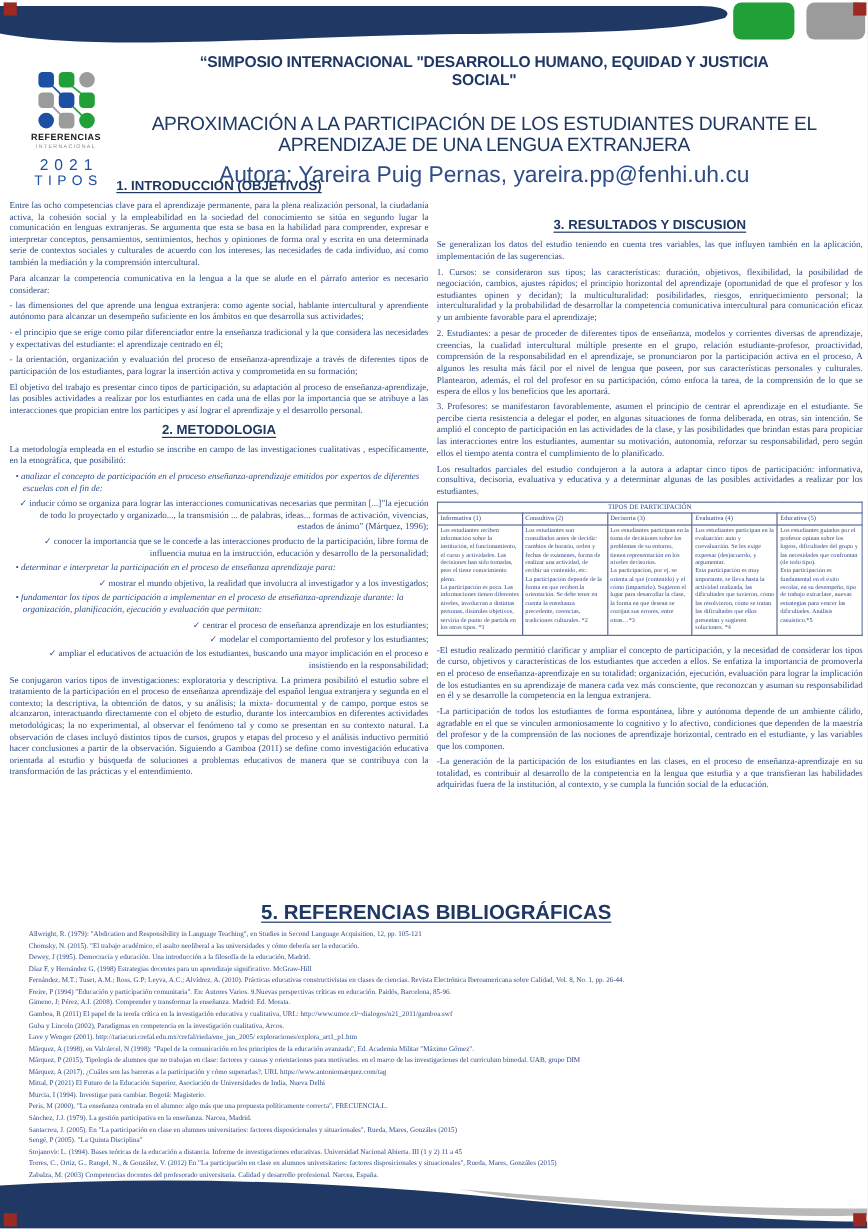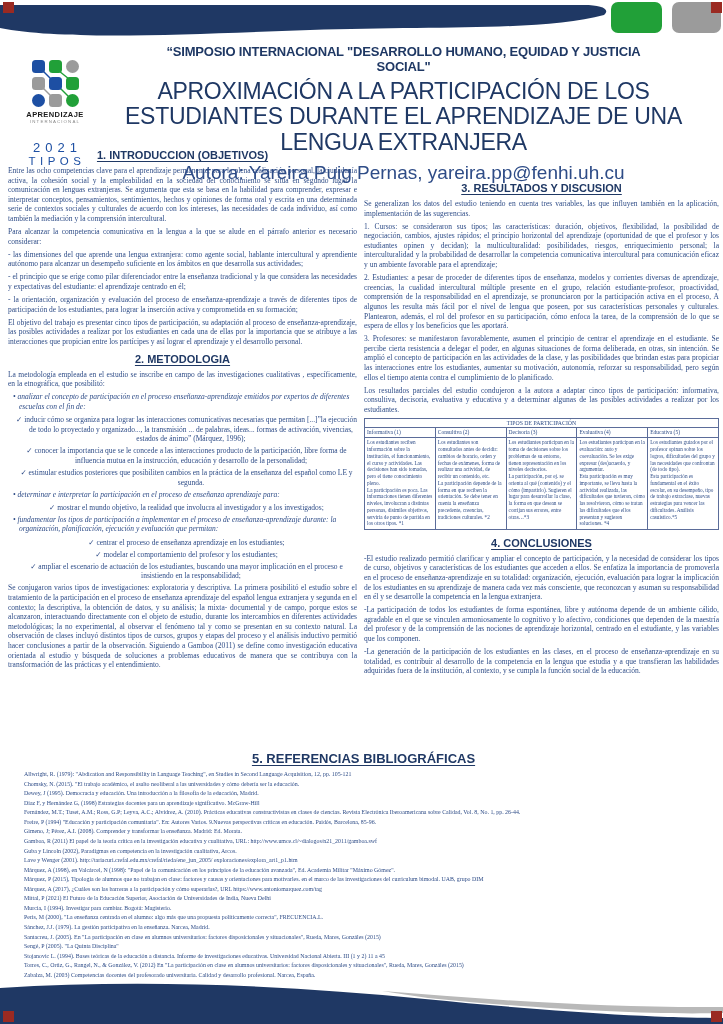--- a/index.html
+++ b/index.html
@@ -16,54 +16,54 @@
   .corner{position:absolute;width:11px;height:11px;background:#9a2a22;z-index:5;}
   .corner.tl{left:3px;top:2px;} .corner.tr{right:1px;top:2px;}
   .corner.bl{left:3px;bottom:2px;} .corner.br{right:1px;bottom:2px;}
 
   
   .logo{position:absolute;left:14px;top:58px;width:82px;text-align:center;z-index:2;
         font-family:"Liberation Sans",sans-serif;}
   .logo svg{margin:0 auto;}
   .logo-name{font-size:7.5px;font-weight:bold;color:#1a1a1a;letter-spacing:.4px;margin-top:2px;}
   .logo-sub{font-size:4.4px;color:#8a8a8a;letter-spacing:1.1px;}
-  .logo-year{font-size:13px;color:#1d4fa3;letter-spacing:5px;margin-top:16px;margin-left:5px;}
+  .logo-year{font-size:13px;color:#1d4fa3;letter-spacing:5px;margin-top:6px;margin-left:5px;}
   .logo-uclv{font-size:11.5px;color:#1d4fa3;letter-spacing:4.5px;margin-left:4px;}
 
   
   .titles{position:absolute;left:98px;right:14px;top:44px;text-align:center;z-index:2;
           font-family:"Liberation Sans",sans-serif;color:#1f3864;}
   .sym-title{font-size:13px;font-weight:bold;line-height:1.18;max-width:480px;margin:0 auto;letter-spacing:-.2px;}
-  .paper-title{font-size:23px;line-height:1.12;max-width:575px;margin:4px auto 0;letter-spacing:-.3px;}
+  .paper-title{font-size:16px;line-height:1.12;max-width:575px;margin:20px auto 0;letter-spacing:-.3px;}
   .author{font-size:19px;color:#2e4c87;margin-top:6px;}
 
   
   .col{position:absolute;top:149px;height:589px;overflow:hidden;z-index:2;}
   .col.left{left:8px;width:349px;}
   .col.right{left:364px;width:355px;margin-top:33px;}
   .section-head{font-family:"Liberation Sans",sans-serif;font-size:11px;font-weight:bold;
                 color:#1f3864;text-align:center;text-decoration:underline;
                 text-underline-offset:2px;margin:0 0 5px;}
   .section-head.mid{margin-top:6px;}
   .body{font-size:7.5px;line-height:1.28;color:#2e4c87;text-align:justify;margin:0 0 3.5px;}
   .body.b{padding-left:11px;text-indent:-6px;text-align:left;font-style:italic;}
-  .body.c{padding-left:17px;text-indent:-9px;text-align:center;margin-bottom:2.5px;}
+  .body.c{padding-left:17px;text-indent:-9px;text-align:right;margin-bottom:2.5px;}
 
   
   .ptable{width:100%;border-collapse:collapse;margin:2px 0 7px;font-size:5.2px;
           color:#2e4c87;table-layout:fixed;}
   .ptable th,.ptable td{border:.8px solid #5b6c99;padding:1.5px 2px;vertical-align:top;
           text-align:left;font-weight:normal;}
   .ptable .ttitle{text-align:center;font-size:5.8px;padding:1px;}
   .ptable .chead{font-size:5.5px;}
   .ptable .cell{white-space:pre-line;line-height:1.3;}
 
   
   .refs{position:absolute;left:8px;right:4px;top:751px;z-index:2;}
-  .refs .section-head{margin-bottom:4px;font-size:13px;}
+  .refs .section-head{margin-bottom:4px;font-size:17px;}
   .ref-list{margin:0;padding:0 0 0 16px;list-style:none;counter-reset:r;
             font-size:5.9px;line-height:1.62;color:#2e4c87;}
   .ref-list li{counter-increment:r;white-space:nowrap;overflow:hidden;}
   .ref-list li::before{content:counter(r) ".";display:inline-block;width:12px;margin-left:-14px;margin-right:2px;}
 </style>
 </head>
 <body>
 
 <div class="page">
 
@@ -86,21 +86,21 @@
       <rect x="2" y="2" width="13" height="13" rx="3.5" fill="#1d4fa3"></rect>
       <rect x="19" y="2" width="13" height="13" rx="3.5" fill="#21a038"></rect>
       <circle cx="42.5" cy="8.5" r="6.5" fill="#9b9b9b"></circle>
       <rect x="2" y="19" width="13" height="13" rx="3.5" fill="#9b9b9b"></rect>
       <rect x="19" y="19" width="13" height="13" rx="3.5" fill="#1d4fa3"></rect>
       <rect x="36" y="19" width="13" height="13" rx="3.5" fill="#21a038"></rect>
       <circle cx="8.5" cy="42.5" r="6.5" fill="#1d4fa3"></circle>
       <rect x="19" y="36" width="13" height="13" rx="3.5" fill="#9b9b9b"></rect>
       <circle cx="42.5" cy="42.5" r="6.5" fill="#21a038"></circle>
     </svg>
-    <div class="logo-name">APRENDIZAJE</div>
+    <div class="logo-name">REFERENCIAS</div>
     <div class="logo-sub">INTERNACIONAL</div>
     <div class="logo-year">2021</div>
     <div class="logo-uclv">TIPOS</div>
   </div>
 
   <div class="titles">
     <div class="sym-title">“SIMPOSIO INTERNACIONAL "DESARROLLO HUMANO, EQUIDAD Y JUSTICIA SOCIAL"</div>
     <div class="paper-title">APROXIMACIÓN A LA PARTICIPACIÓN DE LOS ESTUDIANTES DURANTE EL APRENDIZAJE DE UNA LENGUA EXTRANJERA</div>
     <div class="author">Autora: Yareira Puig Pernas, yareira.pp@fenhi.uh.cu</div>
   </div>
@@ -114,27 +114,26 @@
       <p class="body">- el principio que se erige como pilar diferenciador entre la enseñanza tradicional y la que considera las necesidades y expectativas del estudiante: el aprendizaje centrado en él;</p>
       <p class="body">- la orientación, organización y evaluación del proceso de enseñanza-aprendizaje a través de diferentes tipos de participación de los estudiantes, para lograr la inserción activa y comprometida en su formación;</p>
       <p class="body">El objetivo del trabajo es presentar cinco tipos de participación, su adaptación al proceso de enseñanza-aprendizaje, las posibles actividades a realizar por los estudiantes en cada una de ellas por la importancia que se atribuye a las interacciones que propician entre los partícipes y así lograr el aprendizaje y el desarrollo personal.</p>
     </section>
     <section>
       <h2 class="section-head mid">2. METODOLOGIA</h2>
       <p class="body">La metodología empleada en el estudio se inscribe en campo de las investigaciones cualitativas , específicamente, en la etnográfica, que posibilitó:</p>
       <p class="body b">• analizar el concepto de participación en el proceso enseñanza-aprendizaje emitidos por expertos de diferentes escuelas con el fin de:</p>
       <p class="body c">✓ inducir cómo se organiza para lograr las interacciones comunicativas necesarias que permitan [...]”la ejecución de todo lo proyectado y organizado..., la transmisión ... de palabras, ideas... formas de activación, vivencias, estados de ánimo” (Márquez, 1996);</p>
       <p class="body c">✓ conocer la importancia que se le concede a las interacciones producto de la participación, libre forma de influencia mutua en la instrucción, educación y desarrollo de la personalidad;</p>
-      <p class="body c">✓ estimular estudios posteriores que posibiliten cambios en la práctica de la enseñanza del español como LE y segunda.</p>
       <p class="body b">• determinar e interpretar la participación en el proceso de enseñanza aprendizaje para:</p>
       <p class="body c">✓ mostrar el mundo objetivo, la realidad que involucra al investigador y a los investigados;</p>
       <p class="body b">• fundamentar los tipos de participación a implementar en el proceso de enseñanza-aprendizaje durante: la organización, planificación, ejecución y evaluación que permitan:</p>
       <p class="body c">✓ centrar el proceso de enseñanza aprendizaje en los estudiantes;</p>
       <p class="body c">✓ modelar el comportamiento del profesor y los estudiantes;</p>
-      <p class="body c">✓ ampliar el escenario de actuación de los estudiantes, buscando una mayor implicación en el proceso e insistiendo en la responsabilidad;</p>
+      <p class="body c">✓ ampliar el educativos de actuación de los estudiantes, buscando una mayor implicación en el proceso e insistiendo en la responsabilidad;</p>
       <p class="body">Se conjugaron varios tipos de investigaciones: exploratoria y descriptiva. La primera posibilitó el estudio sobre el tratamiento de la participación en el proceso de enseñanza aprendizaje del español lengua extranjera y segunda en el contexto; la descriptiva, la obtención de datos, y su análisis; la mixta- documental y de campo, porque estos se alcanzaron, interactuando directamente con el objeto de estudio, durante los intercambios en diferentes actividades metodológicas; la no experimental, al observar  el fenómeno tal y como se presentan en su contexto natural. La observación de clases incluyó distintos tipos de cursos, grupos y etapas del proceso y el análisis inductivo permitió hacer conclusiones a partir de la observación. Siguiendo a Gamboa (2011) se define como investigación educativa orientada al estudio y búsqueda de soluciones a problemas educativos de manera que se contribuya con la transformación de las prácticas y el entendimiento.</p>
     </section>
   </div>
 
   <div class="col right">
     <section>
       <h2 class="section-head">3. RESULTADOS Y DISCUSION</h2>
       <p class="body">Se generalizan los datos del estudio teniendo en cuenta tres variables, las que influyen también en la aplicación, implementación de las sugerencias.</p>
       <p class="body">1. Cursos:  se consideraron sus tipos; las características: duración, objetivos, flexibilidad, la posibilidad de negociación, cambios, ajustes rápidos; el principio horizontal del aprendizaje (oportunidad de que el profesor y los estudiantes opinen y decidan); la multiculturalidad: posibilidades, riesgos, enriquecimiento personal; la interculturalidad y la probabilidad de desarrollar la competencia comunicativa intercultural para comunicación eficaz y un ambiente favorable para el aprendizaje;</p>
       <p class="body">2. Estudiantes: a pesar de proceder de diferentes tipos de enseñanza, modelos y corrientes diversas de aprendizaje, creencias, la cualidad intercultural múltiple presente en el grupo, relación estudiante-profesor, proactividad, comprensión de la responsabilidad en el aprendizaje, se pronunciaron por la participación activa en el proceso, A algunos les resulta más fácil por el nivel de lengua que poseen, por sus características personales y culturales. Plantearon, además, el rol del profesor en su participación, cómo enfoca la tarea, de la comprensión de lo que se espera de ellos y los beneficios que les aportará.</p>
@@ -161,21 +160,20 @@
 La participación, por ej. se orienta al qué (contenido) y el cómo (impartirlo). Sugieren el lugar para desarrollar la clase, la forma en que desean se corrijan sus errores, entre otras…*3</td>
           <td class="cell">Los estudiantes participan en la evaluación: auto y coevaluación. Se les exige expresar (des)acuerdo, y argumentar.
 Esta participación es muy importante, se lleva hasta la actividad realizada, las dificultades que tuvieron, cómo las resolvieron, cómo se tratan las dificultades que ellos presentan y sugieren soluciones.  *4</td>
           <td class="cell">Los estudiantes guiados por el profesor opinan sobre los logros, dificultades del grupo y las necesidades que confrontan (de todo tipo).
 Esta participación es fundamental en el éxito escolar, en su desempeño, tipo de trabajo extraclase, nuevas estrategias para vencer las dificultades. Análisis casuístico.*5</td>
         </tr>
       </tbody>
         </table>
     </section>
     <section>
-      <h2 class="section-head">4. CONCLUSIONES</h2>
       <p class="body">-El estudio realizado permitió clarificar y ampliar el concepto de participación,  y la necesidad de considerar los tipos de curso, objetivos y características de los estudiantes que acceden a ellos. Se enfatiza la importancia de promoverla en el proceso de enseñanza-aprendizaje en su totalidad: organización, ejecución, evaluación para lograr la implicación de los estudiantes en su aprendizaje de manera cada vez más consciente, que reconozcan y asuman su responsabilidad en él y se desarrolle la competencia en la lengua extranjera.</p>
       <p class="body">-La participación de todos los estudiantes de forma espontánea, libre y autónoma depende de un ambiente cálido, agradable en el que se vinculen armoniosamente lo cognitivo y lo afectivo, condiciones que dependen de la maestría del profesor y de la comprensión de las nociones de aprendizaje horizontal, centrado en el estudiante, y las variables que los componen.</p>
       <p class="body">-La generación de la participación de los estudiantes en las clases, en el proceso de enseñanza-aprendizaje en su totalidad, es contribuir al desarrollo de la competencia en la lengua que estudia y a que transfieran las habilidades adquiridas fuera de la institución, al contexto, y se cumpla la función social de la educación.</p>
     </section>
   </div>
 
   <section class="refs">
     <h2 class="section-head">5. REFERENCIAS BIBLIOGRÁFICAS</h2>
     <ol class="ref-list">
         <li class="ref">Allwright, R. (1979): "Abdication and Responsibility in Language Teaching", en Studies in Second Language Acquisition, 12, pp. 105-121</li>

